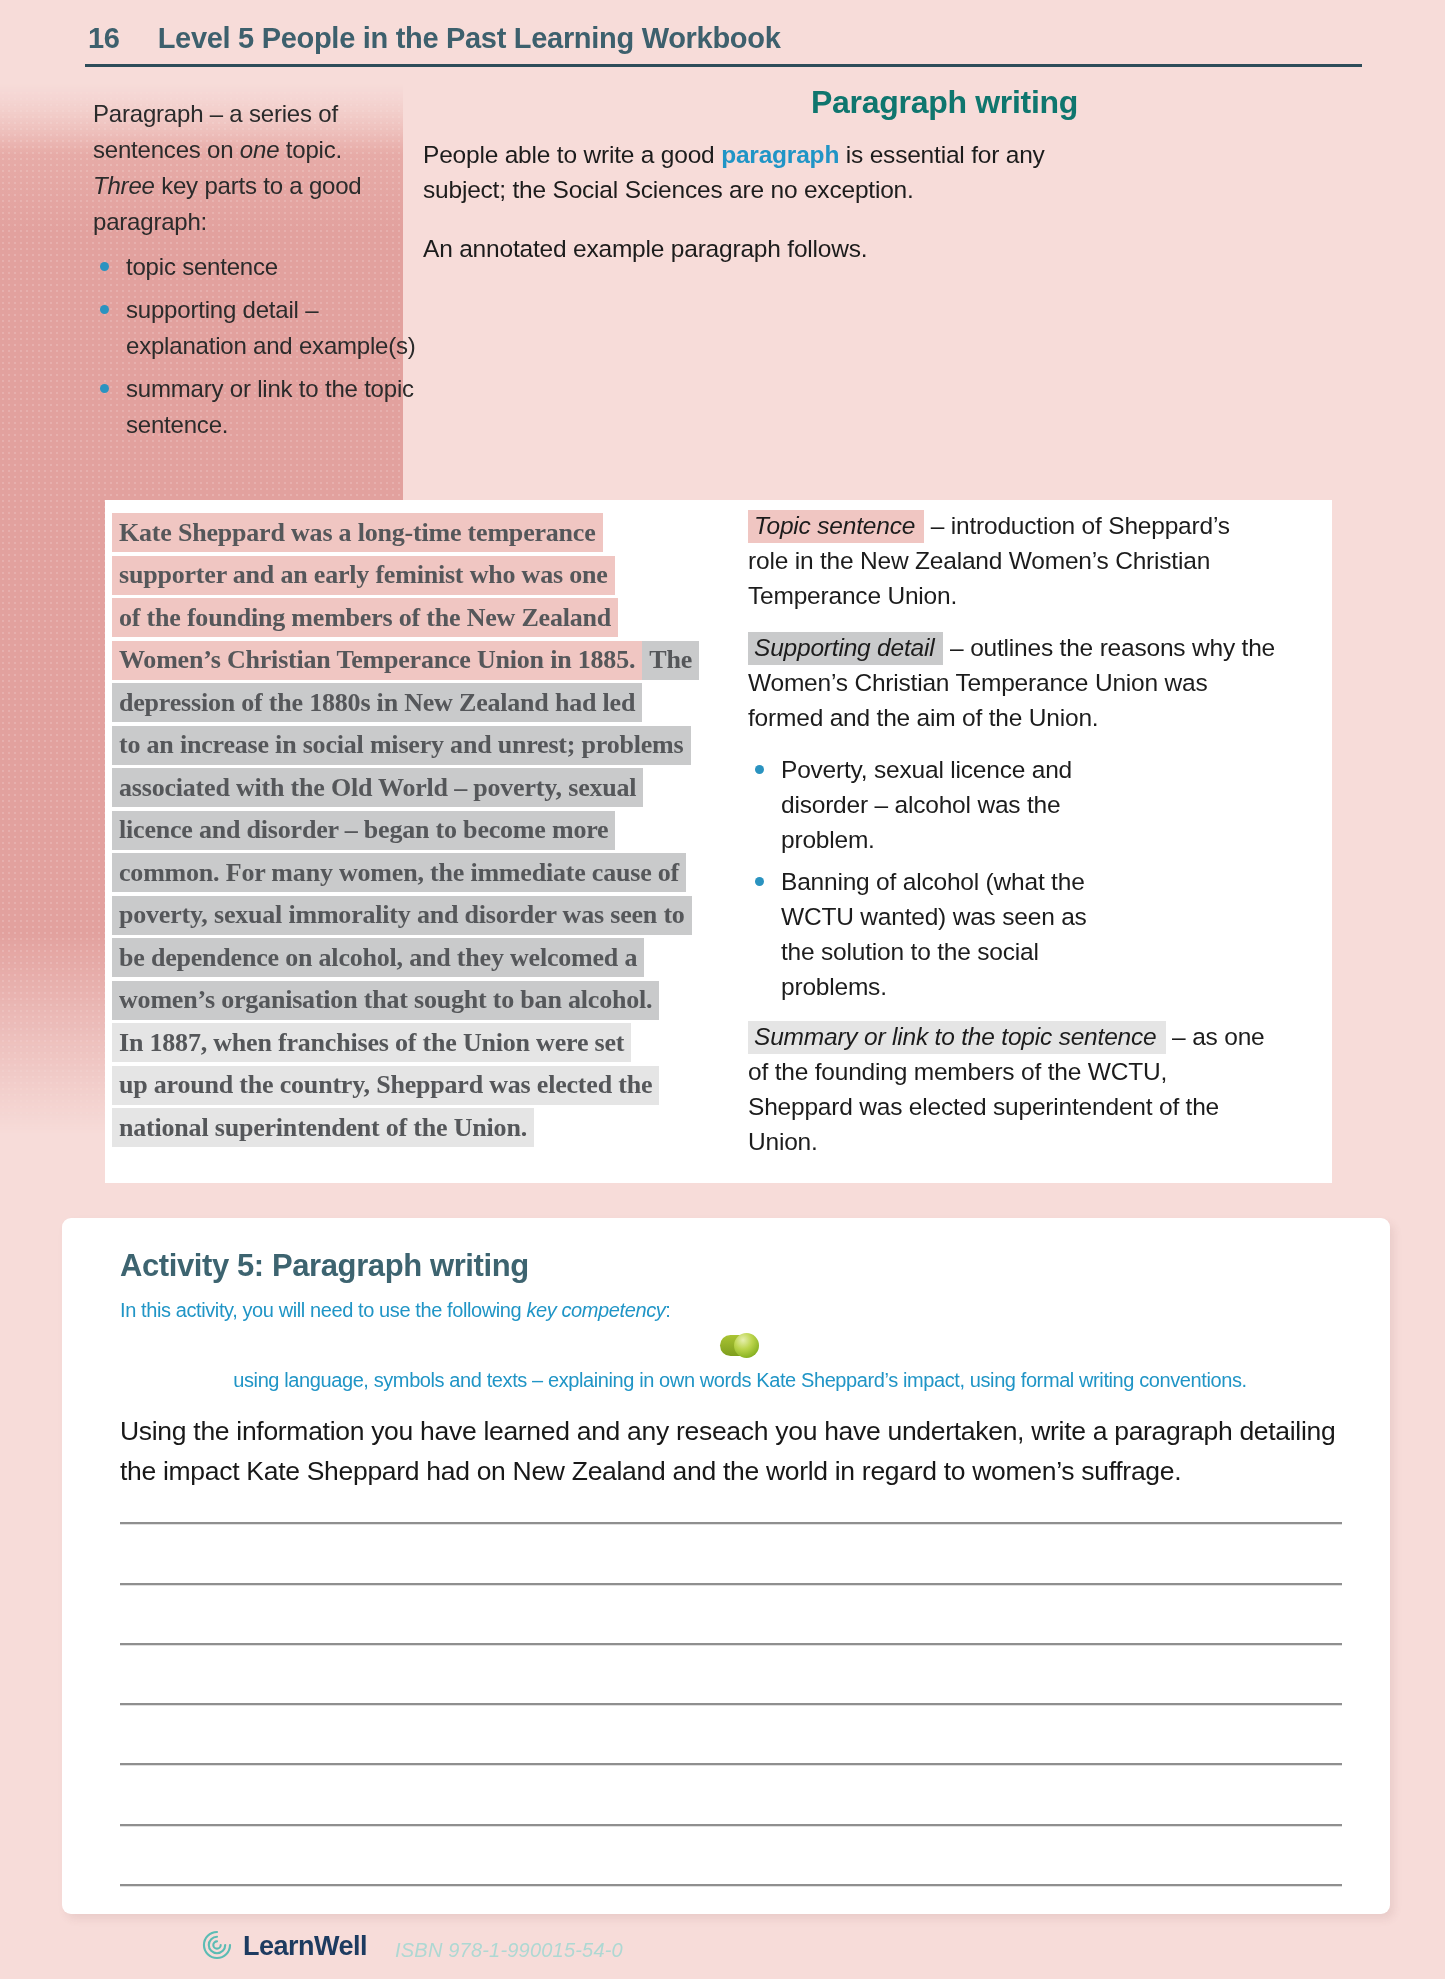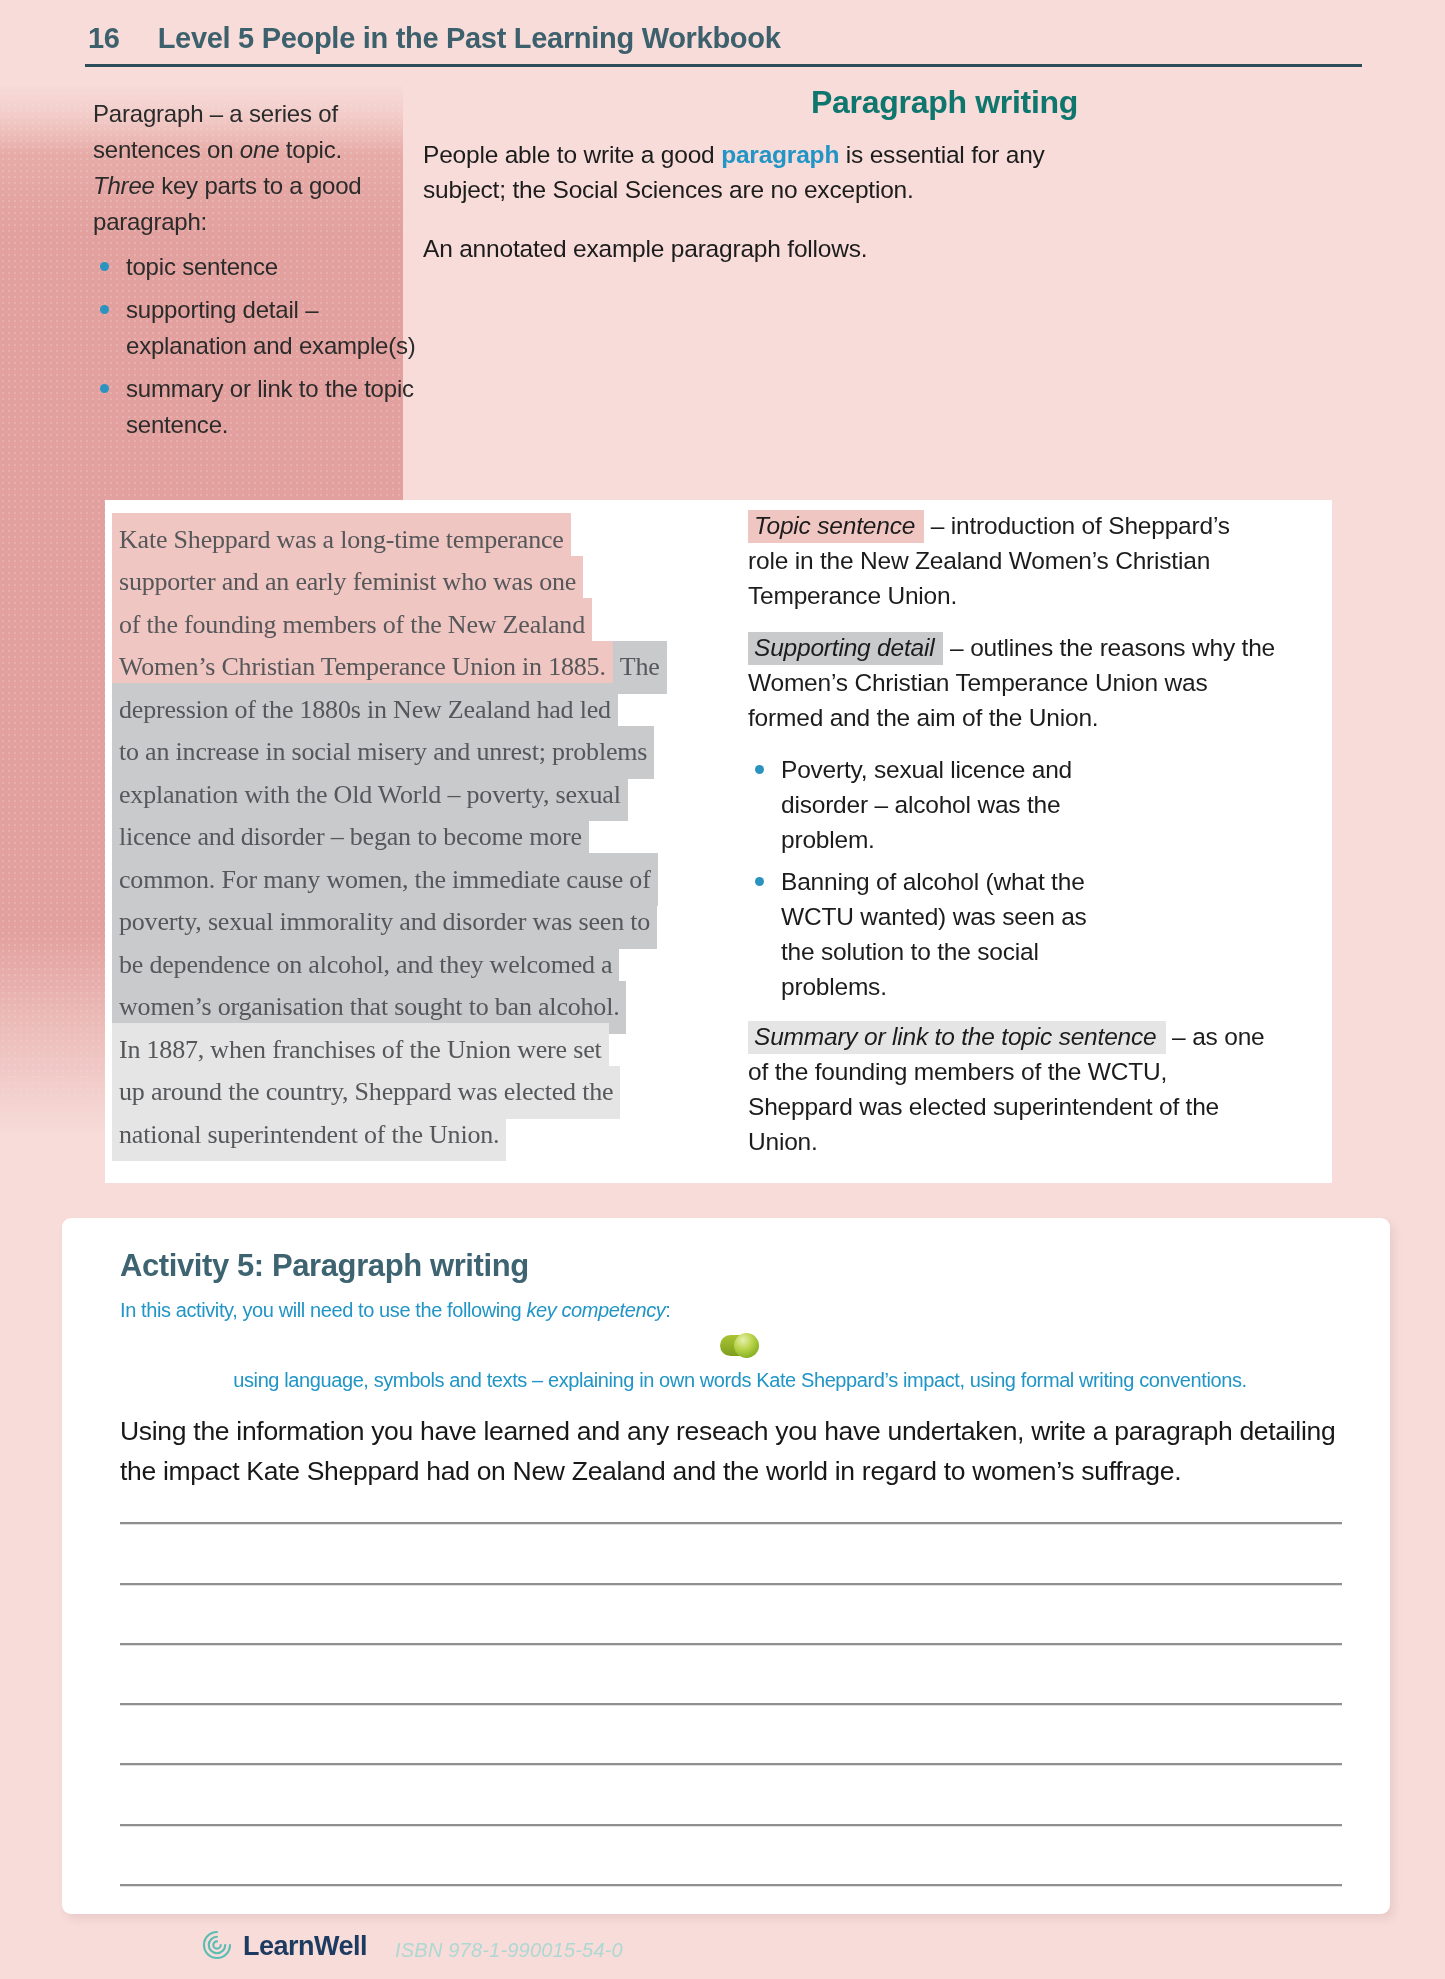--- a/index.html
+++ b/index.html
@@ -35,21 +35,21 @@
   .main-intro{position:absolute;left:423px;top:84px;width:655px;}
   .main-heading{margin:0;font-size:32px;font-weight:bold;color:#0f766e;letter-spacing:-0.3px;text-align:right;}
   .main-para{margin:16px 0 0 0;font-size:24.5px;line-height:35px;color:#1c1c1c;letter-spacing:-0.2px;}
   .main-para .accent{font-weight:bold;color:#2095c6;}
   .main-para.second{margin-top:24px;}
   
   .example-box{position:absolute;left:105px;top:500px;width:1227px;height:683px;background:#ffffff;}
   .example-paragraph{position:absolute;left:7px;top:13px;width:610px;
     font-family:"Liberation Serif",serif;font-size:26px;color:#55575a;letter-spacing:-0.2px;}
   .ex-line{height:37px;margin-bottom:5.5px;white-space:nowrap;display:flex;}
-  .hl{display:inline-flex;align-items:center;height:100%;padding:8px 7px;}
+  .hl{display:inline-flex;align-items:center;height:100%;padding:1px 7px;font-weight:bold;}
   .hl-pink{background:#f0c6c2;}
   .hl-gray{background:#c9cacb;}
   .hl-blue{background:#e5e5e5;}
   
   .annotations{position:absolute;left:643px;top:8px;width:528px;font-size:24.5px;line-height:35px;color:#1c1c1c;letter-spacing:-0.2px;}
   .ann{margin:0 0 17px 0;}
   .ann-label{font-style:italic;padding:2px 9px 4px 6px;}
   .ann-bullets{margin:2px 0 15px 0;}
   
   .activity-box{position:absolute;left:62px;top:1218px;width:1328px;height:696px;background:#ffffff;
@@ -125,21 +125,21 @@
           <span class="hl hl-pink">Women’s Christian Temperance Union in 1885.</span>
           <span class="hl hl-gray"> The</span>
         </div>
         <div class="ex-line">
           <span class="hl hl-gray">depression of the 1880s in New Zealand had led</span>
         </div>
         <div class="ex-line">
           <span class="hl hl-gray">to an increase in social misery and unrest; problems</span>
         </div>
         <div class="ex-line">
-          <span class="hl hl-gray">explanation with the Old World – poverty, sexual</span>
+          <span class="hl hl-gray">associated with the Old World – poverty, sexual</span>
         </div>
         <div class="ex-line">
           <span class="hl hl-gray">licence and disorder – began to become more</span>
         </div>
         <div class="ex-line">
           <span class="hl hl-gray">common. For many women, the immediate cause of</span>
         </div>
         <div class="ex-line">
           <span class="hl hl-gray">poverty, sexual immorality and disorder was seen to</span>
         </div>

